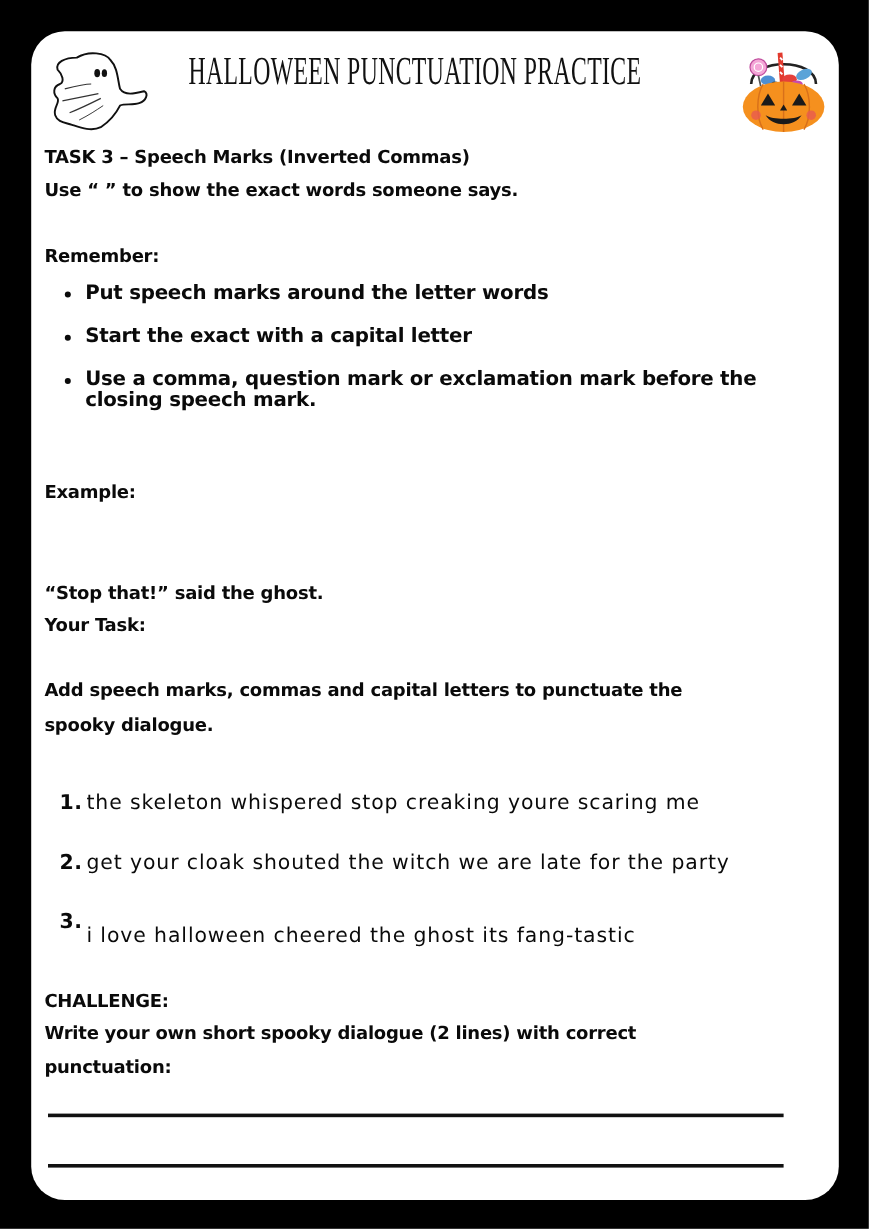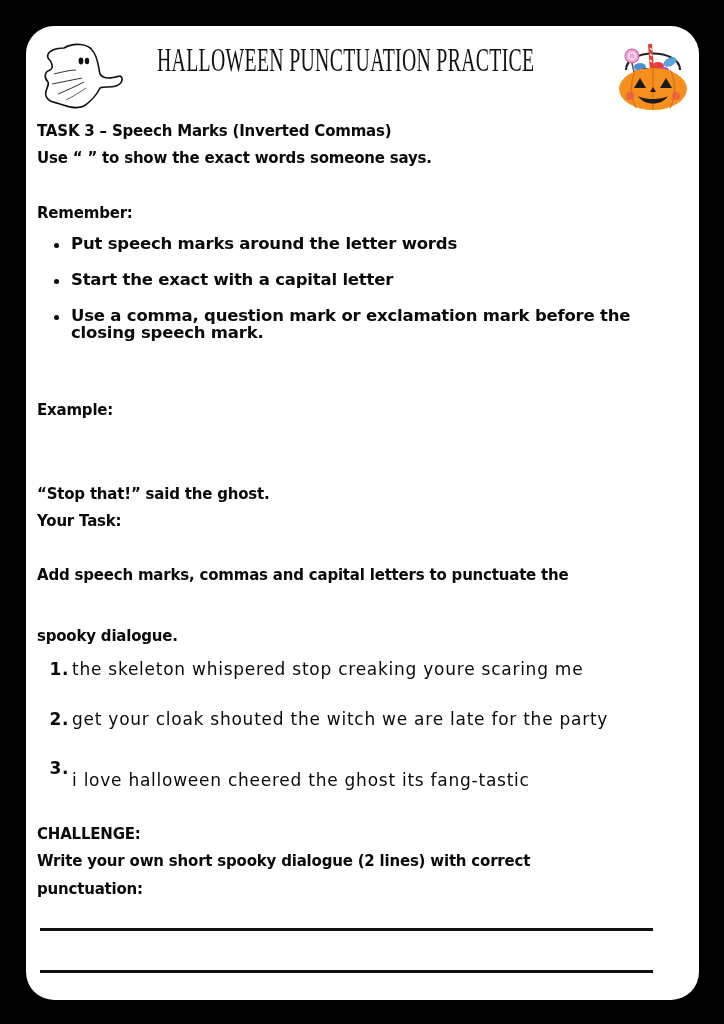--- a/index.html
+++ b/index.html
@@ -99,21 +99,21 @@
 
 <div class="dot" style="top:315px;"></div>
 <div class="bullet" style="top:305px;">Use a comma, question mark or exclamation mark before the</div>
 <div class="bullet" style="top:322px;">closing speech mark.</div>
 
 <div class="txt" style="top:399px;">Example:</div>
 <div class="txt" style="top:455px;margin-top:28px;">“Stop that!” said the ghost.</div>
 
 <div class="txt" style="top:510px;">Your Task:</div>
 <div class="txt" style="top:564px;">Add speech marks, commas and capital letters to punctuate the</div>
-<div class="txt" style="top:593px;margin-top:32px;">spooky dialogue.</div>
+<div class="txt" style="top:593px;">spooky dialogue.</div>
 
 <div class="q-num" style="left:29px; top:658px;">1.</div>
 <div class="q-text" style="top:658px;">the skeleton whispered stop creaking youre scaring me</div>
 
 <div class="q-num" style="left:29px; top:708px;">2.</div>
 <div class="q-text" style="top:708px;">get your cloak shouted the witch we are late for the party</div>
 
 <div class="q-num" style="left:29px; top:757px;">3.</div>
 <div class="q-text" style="top:757px;margin-top:12px;">i love halloween cheered the ghost its fang-tastic</div>
 

